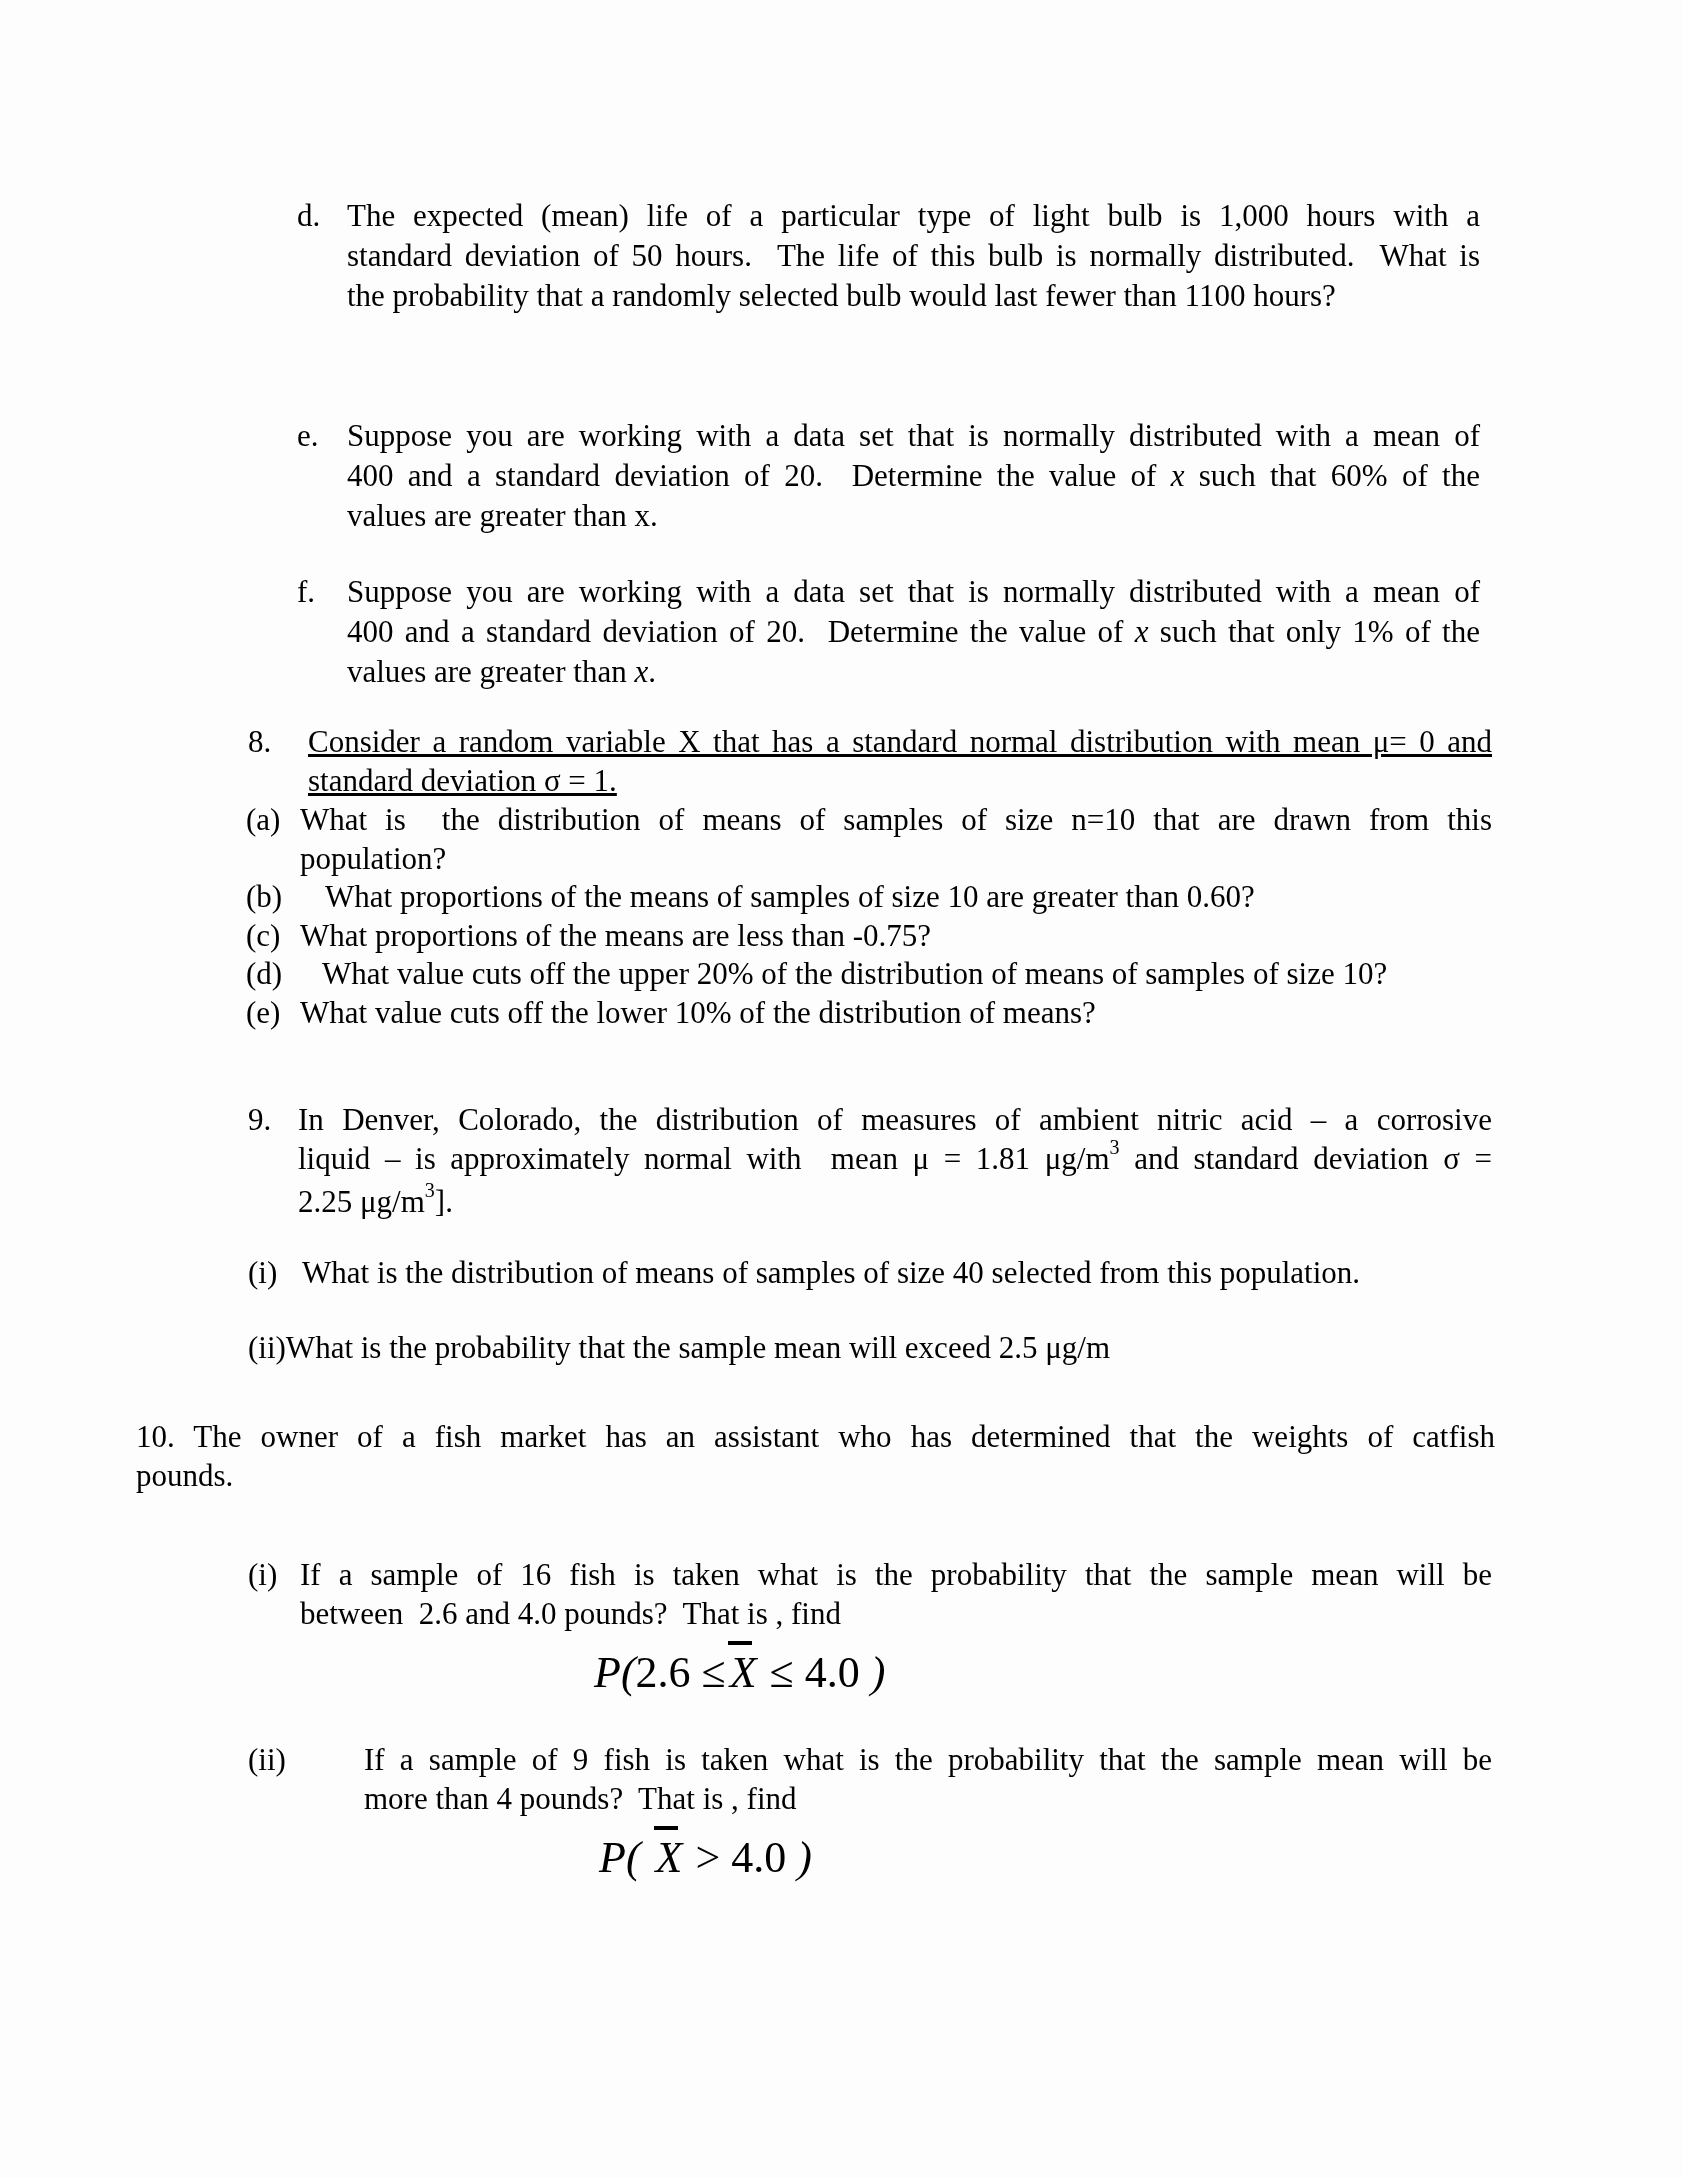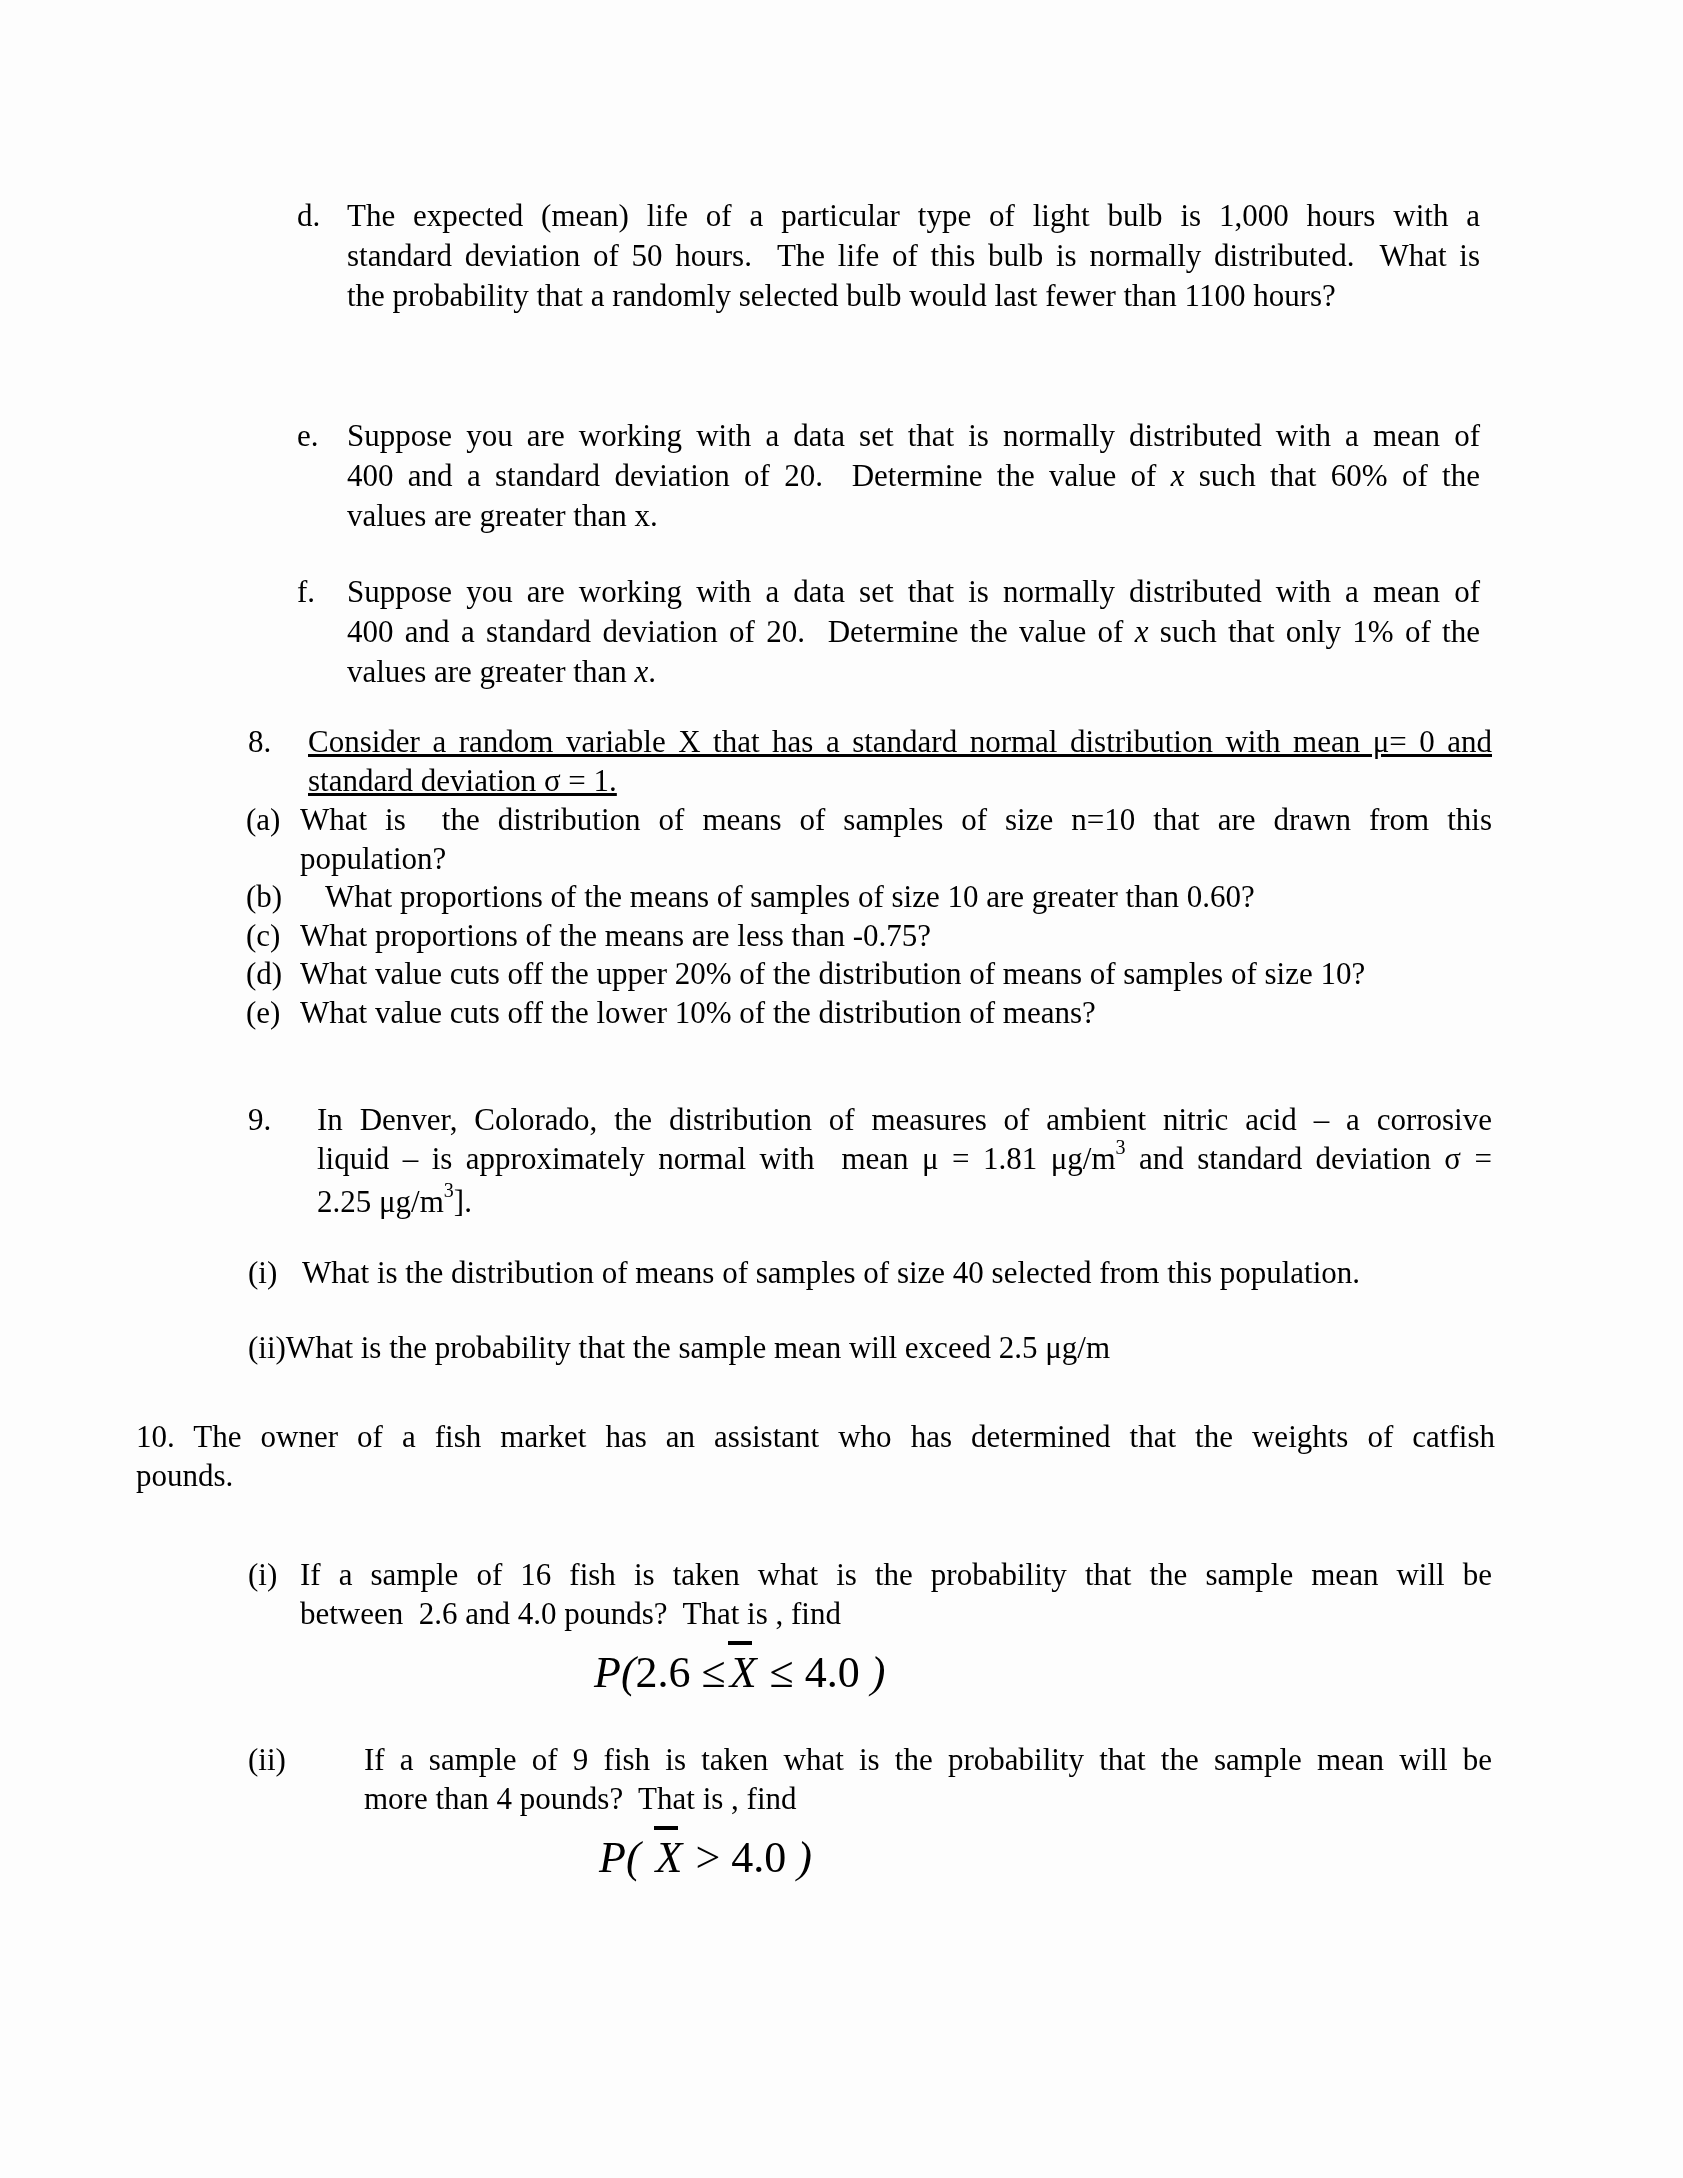--- a/index.html
+++ b/index.html
@@ -122,35 +122,35 @@
 
   <div class="block" style="left:246px;top:916px;width:1246px;">
     <span class="marker">(c)</span>
     <div class="body" style="margin-left:54px;">
         <div class="ln"><span>What proportions of the means are less than -0.75?</span></div>
       </div>
   </div>
 
   <div class="block" style="left:246px;top:954px;width:1246px;">
     <span class="marker">(d)</span>
-    <div class="body" style="margin-left:54px;">
+    <div class="body" style="margin-left:76px;">
         <div class="ln"><span>What value cuts off the upper 20% of the distribution of means of samples of size 10?</span></div>
       </div>
   </div>
 
   <div class="block" style="left:246px;top:993px;width:1246px;">
     <span class="marker">(e)</span>
     <div class="body" style="margin-left:54px;">
         <div class="ln"><span>What value cuts off the lower 10% of the distribution of means?</span></div>
       </div>
   </div>
 
   <div class="block" style="left:248px;top:1100px;width:1244px;">
     <span class="marker">9.</span>
-    <div class="body" style="margin-left:69px;">
+    <div class="body" style="margin-left:50px;">
         <div class="ln jl"><span>In Denver, Colorado, the distribution of measures of ambient nitric acid – a corrosive</span></div>
         <div class="ln jl"><span>liquid – is approximately normal with&nbsp; mean μ = 1.81 μg/m</span><span class="r-sup">3</span><span> and standard deviation σ =</span></div>
         <div class="ln"><span>2.25 μg/m</span><span class="r-sup">3</span><span>].</span></div>
       </div>
   </div>
 
   <div class="block" style="left:248px;top:1253px;width:1244px;">
     <span class="marker">(i)</span>
     <div class="body" style="margin-left:54px;">
         <div class="ln"><span>What is the distribution of means of samples of size 40 selected from this population.</span></div>

